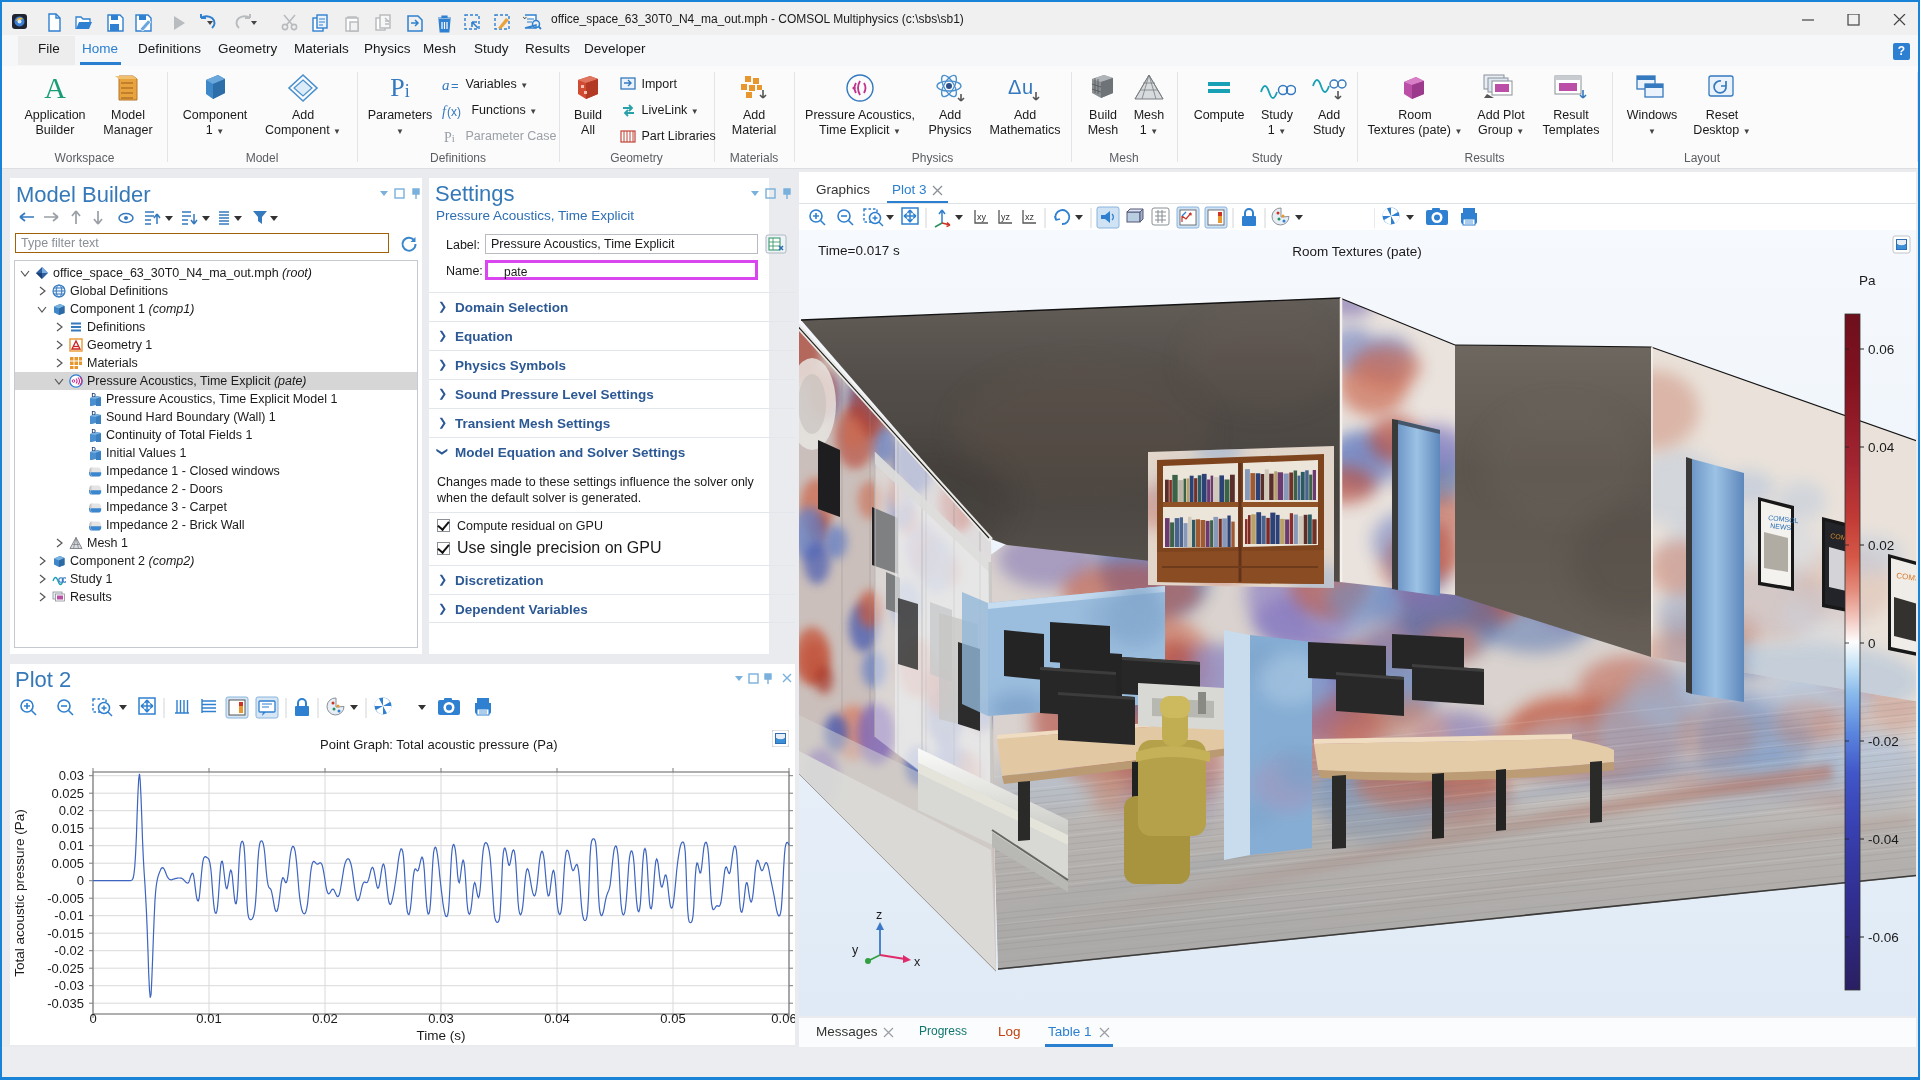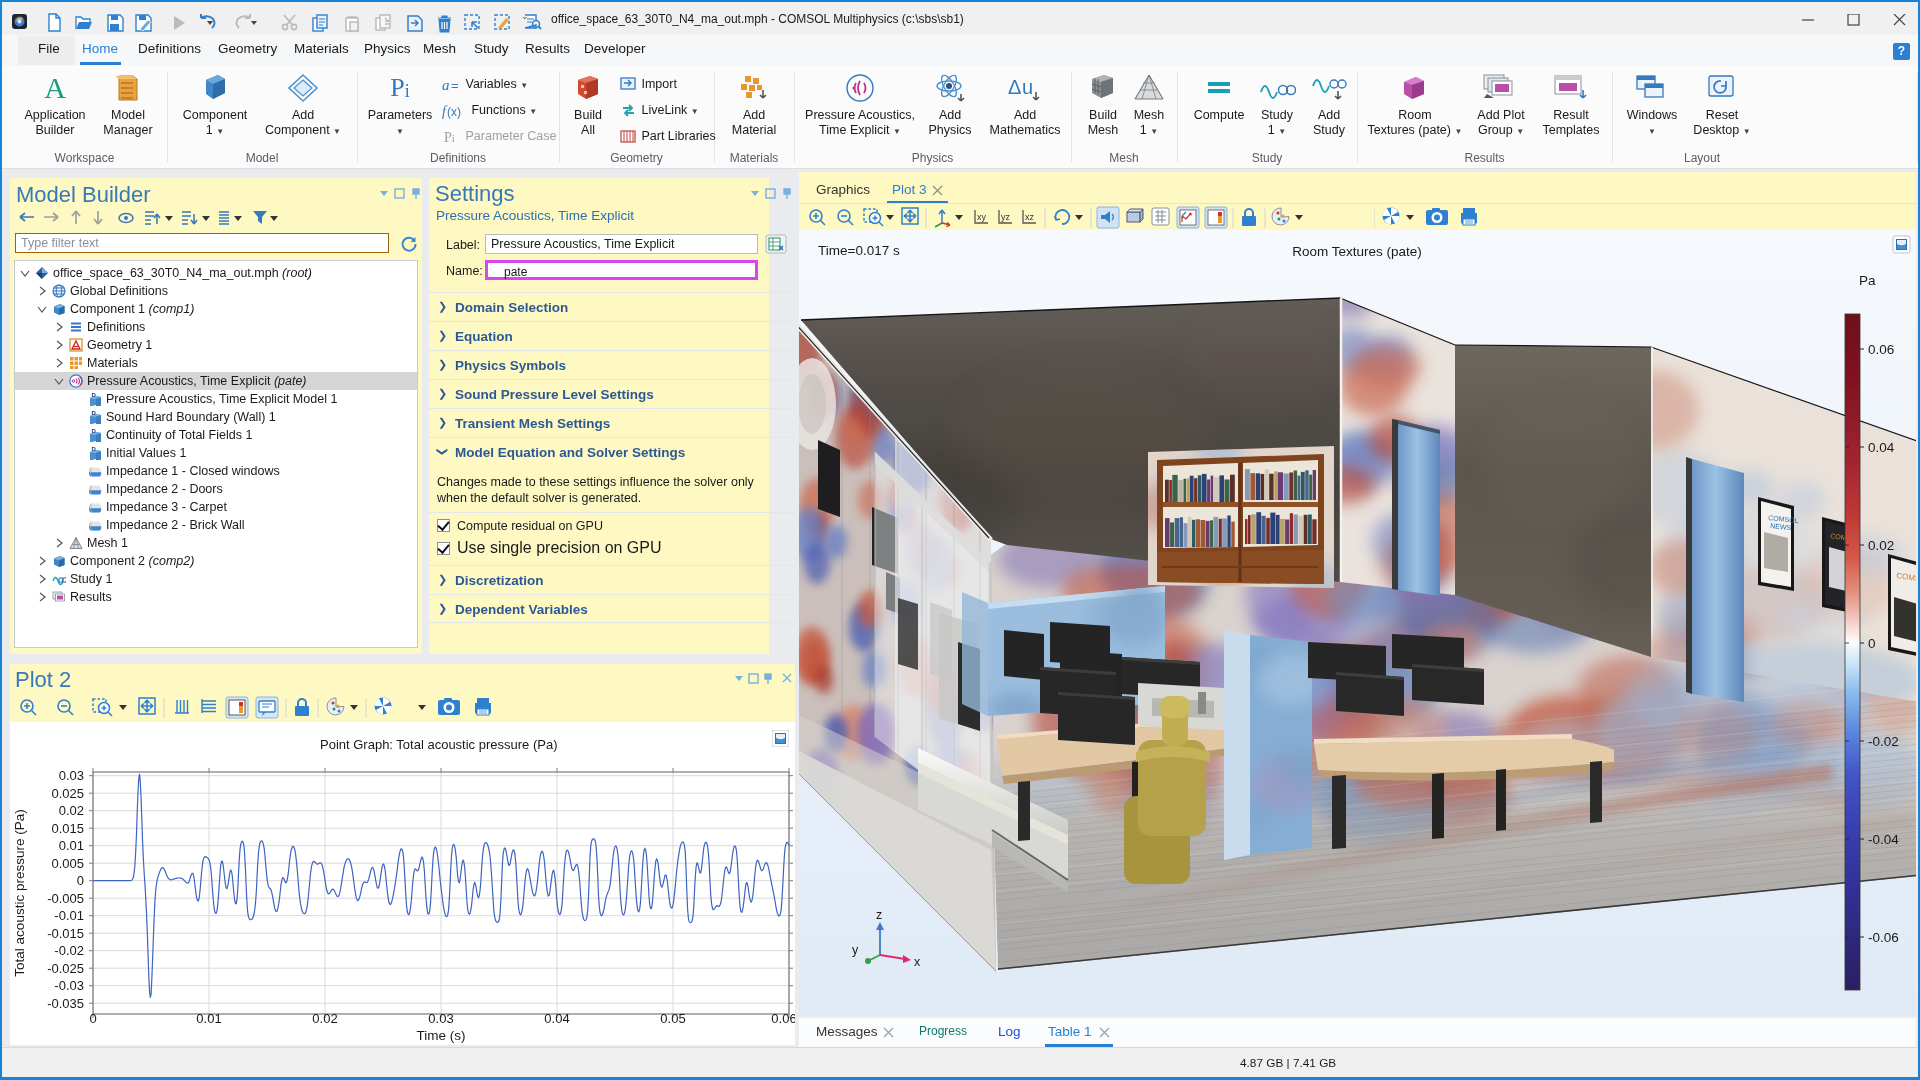--- a/index.html
+++ b/index.html
@@ -3,21 +3,21 @@
 *{margin:0;padding:0;box-sizing:border-box}
 html,body{width:1920px;height:1080px;overflow:hidden}
 body{font-family:"Liberation Sans",sans-serif;background:#ebedf0;position:relative;font-size:13px;color:#1a1a1a}
 #win{position:absolute;inset:0;border-left:2px solid #1883d7;border-right:2px solid #1883d7;border-top:2px solid #1883d7;border-bottom:3px solid #1883d7;background:#ebedf0}
 .abs{position:absolute}
 #titlebar{position:absolute;left:0;top:0;width:100%;height:33px;background:#f0f0f0}
 #tabrow{position:absolute;left:0;top:33px;width:100%;height:31px;background:#f6f7f9}
 #ribbon{position:absolute;left:0;top:64px;width:100%;height:103px;background:#fbfbfc;border-bottom:1px solid #dcdee0}
 #work{position:absolute;left:0;top:167px;width:1916px;height:878px;background:#e9ebee}
 #statusbar{position:absolute;left:0;top:1045px;width:100%;height:30px;background:#f0f0f0;border-top:1px solid #d8d8d8}
-.panel{position:absolute;background:#fef9c3;}
+.panel{position:absolute;background:#ffffff;}
 .ptitle{color:#3579b8;font-size:22px}
 .tb-ic{display:inline-block;vertical-align:middle}
 #mb{left:8px;top:9px;width:412px;height:476px}
 #settings{left:427px;top:9px;width:340px;height:476px}
 #plot2{left:8px;top:495px;width:785px;height:381px}
 #gfx{left:797px;top:3px;width:1117px;height:844px}
 #btm{left:797px;top:849px;width:1117px;height:29px;background:#fbfcfd}
 .tree-row{height:18px;line-height:18px;white-space:nowrap;font-size:12.5px;position:relative}
 .sect{color:#2c5894;font-size:13.5px;font-weight:700}
 .srow{position:relative;height:29px;border-top:1px solid #e3e6ea;padding:7px 0 0 26px}
@@ -1467,26 +1467,23 @@
 </svg>
 </div>
 </div>
 
 <div id="btm" class="panel">
 <span class="abs" style="left:17px;top:6px;font-size:13.5px;color:#333">Messages</span>
 <svg class="abs" style="left:84px;top:9px" width="11" height="11" viewBox="0 0 11 11">
           <path d="M1 1 L10 10 M10 1 L1 10" stroke="#9aa0a6" stroke-width="1.3"></path>
         </svg>
 <span class="abs" style="left:120px;top:6px;font-size:12px;color:#0f766e">Progress</span>
-<span class="abs" style="left:199px;top:6px;font-size:13.5px;color:#1d4ed8">Log</span>
+<span class="abs" style="left:199px;top:6px;font-size:13.5px;color:#c2410c">Log</span>
 <span class="abs" style="left:249px;top:6px;font-size:13.5px;color:#2a7fd0">Table 1</span>
 <svg class="abs" style="left:300px;top:9px" width="11" height="11" viewBox="0 0 11 11">
           <path d="M1 1 L10 10 M10 1 L1 10" stroke="#9aa0a6" stroke-width="1.3"></path>
         </svg>
 <div class="abs" style="left:246px;top:26px;width:68px;height:3px;background:#2a7fd0"></div>
 
 </div>
 </div>
 
-<div id="statusbar">
-      <div class="abs" style="left:1238px;top:8px;font-size:11.8px">4.87 GB | 7.41 GB</div>
-    </div>
 </div>
 
 </body></html>

